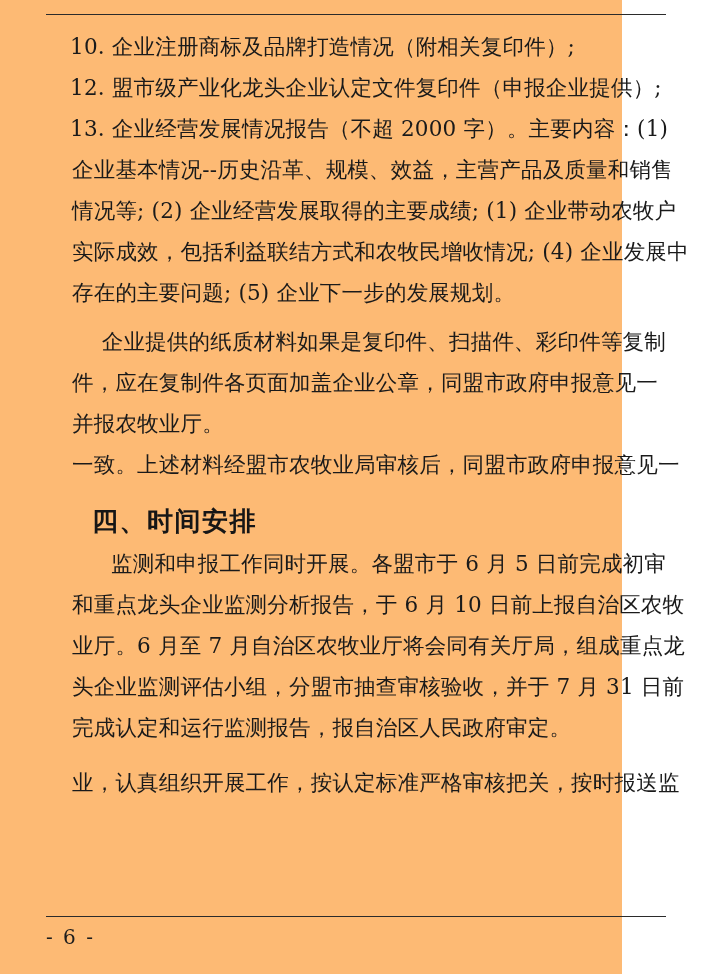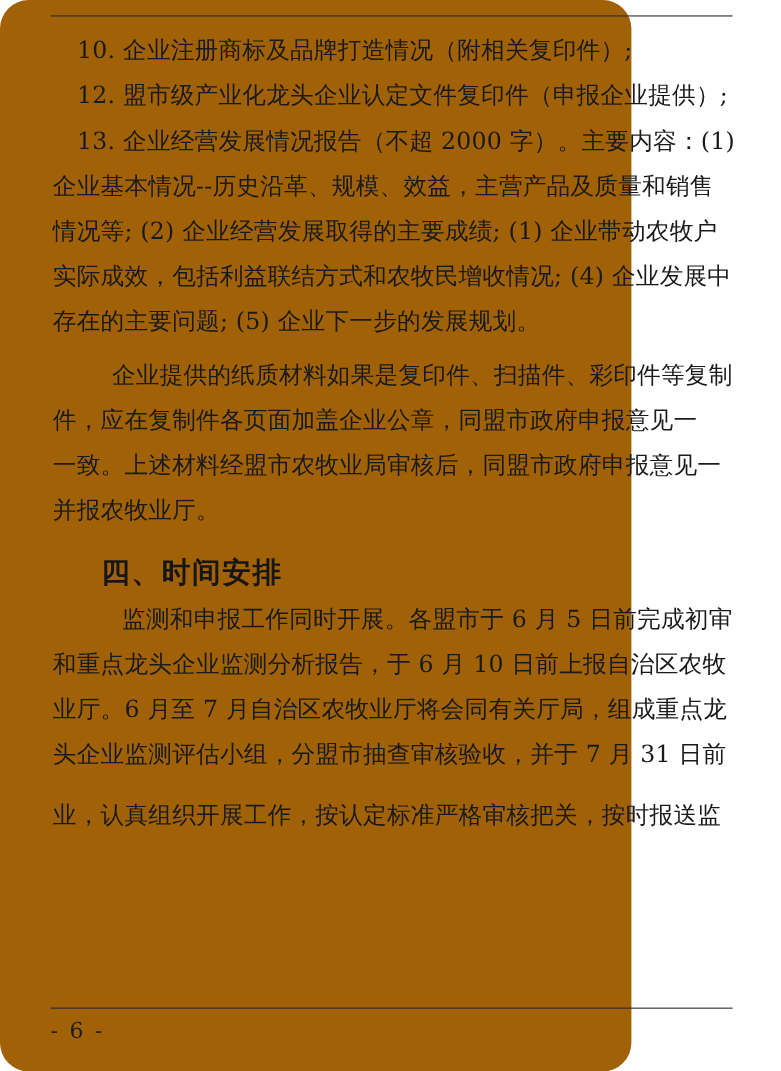--- a/index.html
+++ b/index.html
@@ -11,24 +11,23 @@
     width: 710px;
     height: 974px;
     position: relative;
     font-family: "DejaVu Serif", "Liberation Serif", serif;
     color: #161616;
     overflow: hidden;
   }
   .page {
     position: absolute;
     top: 0; left: 0;
-    width: 574px;
+    width: 622px;
     height: 974px;
-    background: #a16207;
-    border-radius: 26px;
+    background: #fdba74;
   }
   .top-rule {
     position: absolute;
     left: 46px;
     top: 14px;
     width: 620px;
     height: 0;
     border-top: 1.4px solid #2b2b2b;
   }
   .bottom-rule {
@@ -47,21 +46,21 @@
   }
   .line {
     font-size: 21.5px;
     line-height: 41px;
     letter-spacing: 0.2px;
     white-space: nowrap;
     color: #1a1a1a;
   }
   .indent1 { text-indent: 0; padding-left: 22px; }
   .indent2 { padding-left: 44px; text-align: right; }
-  .noind { padding-left: 0; }
+  .noind { padding-left: 0; margin-left: 24px; }
   .heading {
     font-size: 26px;
     font-weight: bold;
     padding-left: 44px;
     line-height: 44px;
     letter-spacing: 1.5px;
   }
   .gap-sm { height: 8px; }
   .gap-md { height: 14px; }
   .pagenum {
@@ -86,31 +85,32 @@
     <div class="line indent1">13. 企业经营发展情况报告（不超 2000 字）。主要内容：(1)</div>
     <div class="line noind">企业基本情况--历史沿革、规模、效益，主营产品及质量和销售</div>
     <div class="line noind">情况等; (2) 企业经营发展取得的主要成绩; (1) 企业带动农牧户</div>
     <div class="line noind">实际成效，包括利益联结方式和农牧民增收情况; (4) 企业发展中</div>
     <div class="line noind">存在的主要问题; (5) 企业下一步的发展规划。</div>
 
     <div class="gap-sm"></div>
 
     <div class="line indent2">企业提供的纸质材料如果是复印件、扫描件、彩印件等复制</div>
     <div class="line noind">件，应在复制件各页面加盖企业公章，同盟市政府申报意见一</div>
+    <div class="line noind">并报农牧业厅。</div>
     <div class="line noind">一致。上述材料经盟市农牧业局审核后，同盟市政府申报意见一</div>
-    <div class="line noind">并报农牧业厅。</div>
 
     <div class="gap-md"></div>
 
     <div class="heading">四、时间安排</div>
 
     <div class="line indent2">监测和申报工作同时开展。各盟市于 6 月 5 日前完成初审</div>
     <div class="line noind">和重点龙头企业监测分析报告，于 6 月 10 日前上报自治区农牧</div>
     <div class="line noind">业厅。6 月至 7 月自治区农牧业厅将会同有关厅局，组成重点龙</div>
     <div class="line noind">头企业监测评估小组，分盟市抽查审核验收，并于 7 月 31 日前</div>
+    <div class="line noind">完成认定和运行监测报告，报自治区人民政府审定。</div>
 
     <div class="gap-md"></div>
 
 
     <div class="line noind">业，认真组织开展工作，按认定标准严格审核把关，按时报送监</div>
 
   </div>
   <div class="bottom-rule"></div>
   <div class="pagenum">- 6 -</div>
 </div>

